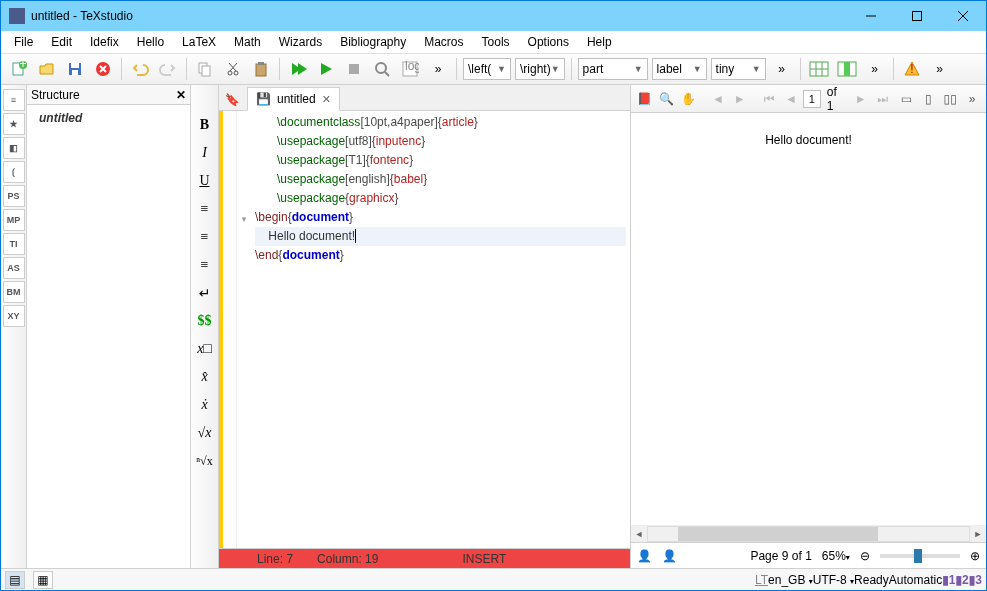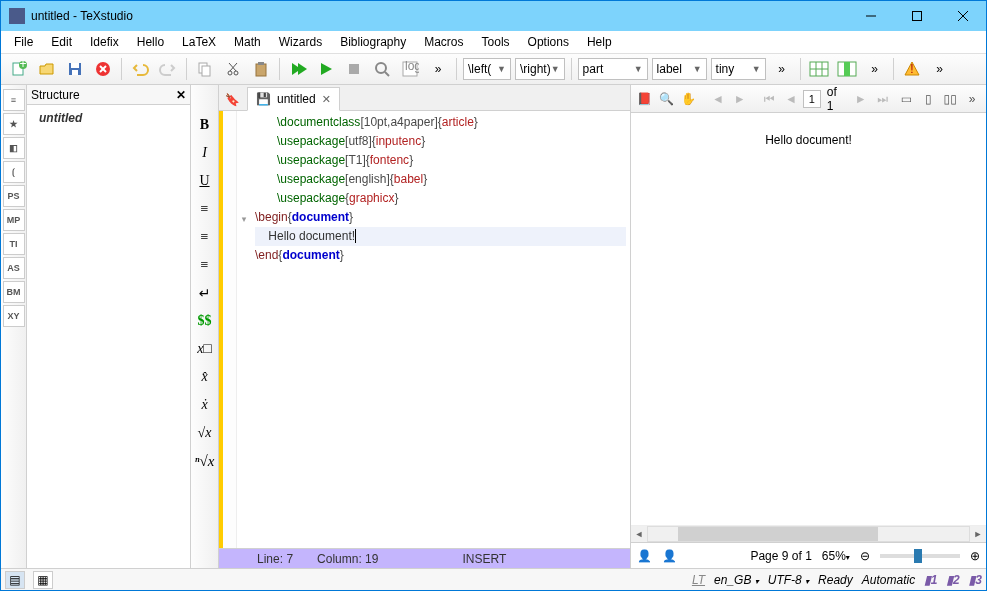--- a/index.html
+++ b/index.html
@@ -39,37 +39,37 @@
 .code { flex:1; padding: 2px 4px; line-height: 19px; white-space: pre; }
 .code .cmd { color: #006400; margin-left: 22px; }
 .code .opt { color: #4a4a4a; }
 .code .arg { color: #b22222; }
 .code .begin { color: #7f1d1d; }
 .code .env { color: #0000cd; font-weight: bold; }
 .code .txt { color: #333; }
 .code .cline { background: #eef2fb; display:inline-block; min-width:100%;}
 .cursor { border-right: 1px solid #000; animation: blink 1s steps(1) infinite; }
 @keyframes blink { 50% { border-color: transparent; } }
-.ed-status { height: 20px; border-top: 1px solid #d0d0d0; background: #c4b5fd; display: flex; align-items: center; padding: 0 8px; gap: 24px; color:#333; }
+.ed-status { height: 20px; border-top: 1px solid #d0d0d0; background: #ef4444; display: flex; align-items: center; padding: 0 8px; gap: 24px; color:#333; }
 .preview { width: 355px; display: flex; flex-direction: column; }
 .pv-toolbar { height: 28px; display: flex; align-items: center; padding: 0 4px; gap: 2px; background: linear-gradient(#fdfdfd,#f0f0f0); border-bottom: 1px solid #d0d0d0; }
 .pv-toolbar .pvb { width:22px;height:22px;display:flex;align-items:center;justify-content:center;border:1px solid transparent;color:#555;}
 .pv-toolbar .pvb.dis { color:#bbb; }
 .pv-toolbar .page-input { width:18px;height:18px;border:1px solid #c0c0c0;text-align:center;font-size:11px;}
 .pv-page { flex:1; background:#fff; padding: 20px 28px; font-family: "Times New Roman", serif; font-size: 11px; border-bottom:1px solid #eee; overflow:auto;}
 .pv-scroll { height:16px; background:#f0f0f0; display:flex; align-items:center;}
 .pv-scroll .track{flex:1;height:16px;border:1px solid #ddd;position:relative;}
 .pv-scroll .thumb{position:absolute;left:30px;width:200px;height:14px;background:#d0d0d0;}
 .pv-scroll .arr{width:16px;height:16px;display:flex;align-items:center;justify-content:center;color:#666;font-size:9px;}
 .pv-status { height: 26px; display:flex;align-items:center;padding:0 6px;gap:10px;border-top:1px solid #d0d0d0;}
 .pv-status .slider { flex:0 0 80px; height:4px; background:#ddd; position:relative;}
 .pv-status .slider .knob{position:absolute;left:34px;top:-5px;width:8px;height:14px;background:#2a7ab0;}
 .bottom-status { height: 22px; border-top: 1px solid #d0d0d0; background: #f7f7f7; display: flex; align-items: center; padding: 0 4px; gap: 8px; }
 .bottom-status .sp { width:20px;height:18px;border:1px solid #ccc;display:flex;align-items:center;justify-content:center;background:#fff;}
-.bottom-status .right { margin-left:auto; display:flex; gap:9px; align-items:center;font-style:italic;}
+.bottom-status .right { margin-left:auto; display:flex; gap:0; align-items:center;}
 svg { display:block; }
 </style>
 </head>
 <body>
 
 <div class="window">
 
   <div class="titlebar">
     <div class="icon"></div>
     <div class="title">untitled - TeXstudio</div>
@@ -275,21 +275,21 @@
         <div class="mb" style="text-decoration:underline">U</div>
         <div class="mb">≡</div>
         <div class="mb">≡</div>
         <div class="mb">≡</div>
         <div class="mb">↵</div>
         <div class="mb" style="color:#090;font-weight:bold">$$</div>
         <div class="mb" style="font-style:italic">x□</div>
         <div class="mb" style="font-style:italic">x̂</div>
         <div class="mb" style="font-style:italic">ẋ</div>
         <div class="mb" style="font-style:italic">√x</div>
-        <div class="mb" style="font-style:italic;font-size:15px">ⁿ√x</div>
+        <div class="mb" style="font-size:12px">ⁿ√x</div>
       </div>
 
     <div class="editor-area">
       <div class="tabbar">
         <div class="doc-icon">🔖</div>
         <div class="tab">
           <span class="save-icon">💾</span>
           <span>untitled</span>
           <span class="tab-close">✕</span>
         </div>

